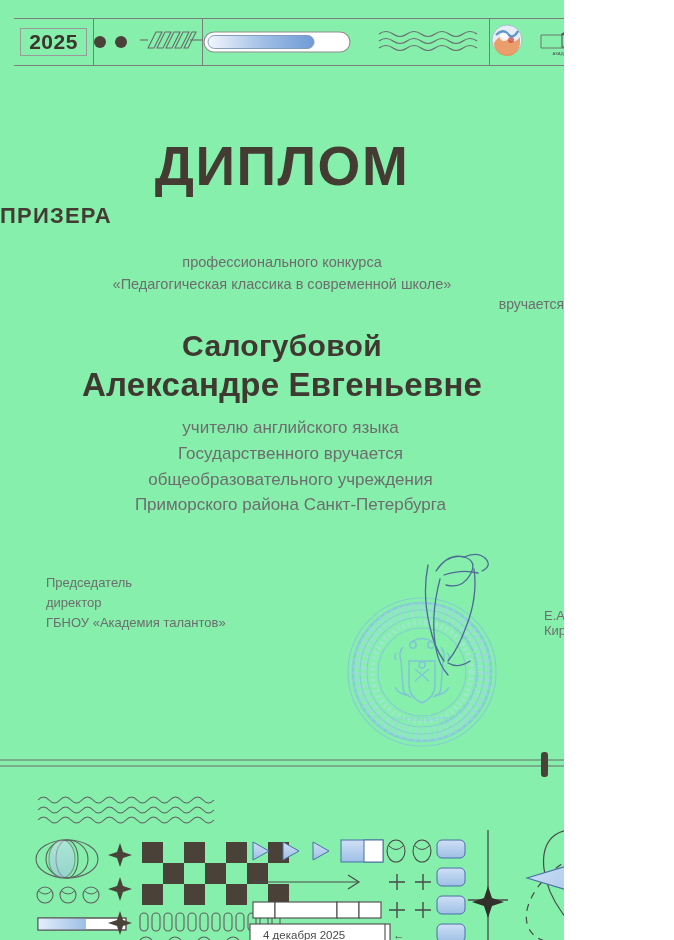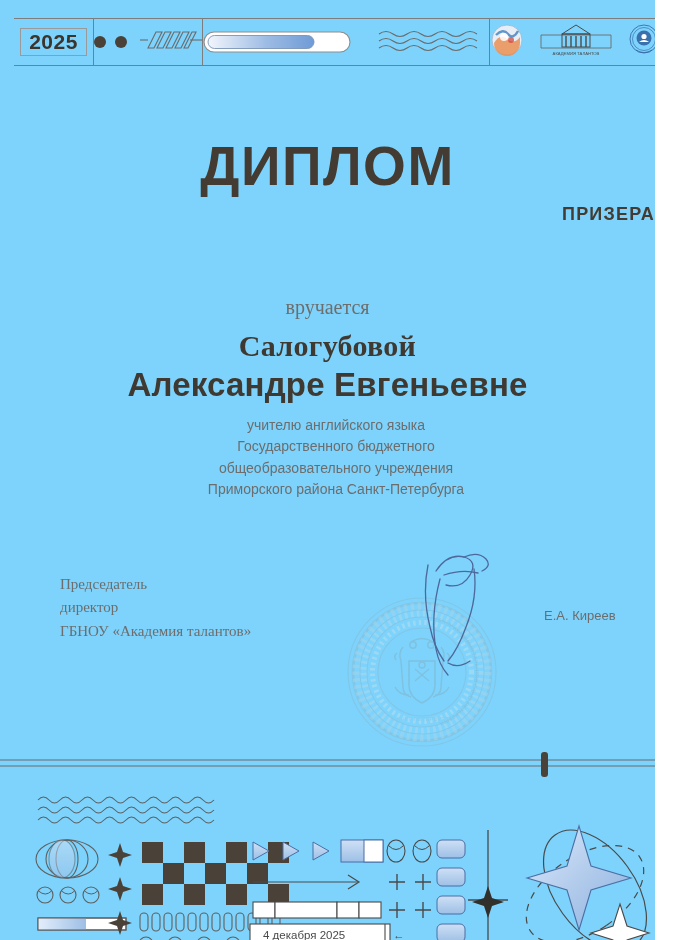--- a/index.html
+++ b/index.html
@@ -5,23 +5,23 @@
   html, body {
     margin: 0;
     padding: 0;
     background: #ffffff;
   }
   body {
     font-family: "Liberation Sans", sans-serif;
   }
   #page {
     position: relative;
-    width: 655px;
+    width: 564px;
     height: 940px;
-    background: #7dd3fc;
+    background: #86efac;
     overflow: hidden;
   }
 
   
   .header-band {
     position: absolute;
     left: 14px;
     top: 18px;
     width: 646px;
     height: 48px;
@@ -71,83 +71,81 @@
     font-weight: 700;
     letter-spacing: 1.5px;
     color: #443c33;
     line-height: 1;
     font-family: "Liberation Sans", sans-serif;
   }
   .title-sub {
     position: absolute;
     left: 0; right: 0;
     top: 205px;
-    text-align: right;
-    font-size: 18px;
+    text-align: left;
+    font-size: 22px;
     font-weight: 700;
     letter-spacing: 1.2px;
     color: #443c33;
     line-height: 1;
   }
 
   
   .contest {
     position: absolute;
     left: 0; right: 0;
     top: 251px;
     text-align: center;
     font-size: 14.5px;
     color: #6d6d6d;
     line-height: 1.52;
   }
   .awarded {
     position: absolute;
     left: 0; right: 0;
     top: 296px;
-    text-align: center;
-    font-size: 20px;
+    text-align: right;
+    font-size: 14px;
     color: #6d6d6d;
-    font-family: Liberation Serif, serif;
   }
 
   
   .recipient {
     position: absolute;
     left: 0; right: 0;
     top: 328px;
     text-align: center;
     color: #3f3931;
     font-weight: 700;
     line-height: 1.22;
   }
-  .recipient .rl1 { font-size: 30px; letter-spacing: 0.3px; font-family: Liberation Serif, serif; }
+  .recipient .rl1 { font-size: 30px; letter-spacing: 0.3px; }
   .recipient .rl2 { font-size: 33px; letter-spacing: 0.2px; }
 
   
   .description {
     position: absolute;
     left: 0; right: 0;
     top: 415px;
     text-align: center;
-    font-size: 14px;
+    font-size: 17px;
     color: #6d6d6d;
     line-height: 1.52;
     padding-left: 17px;
   }
 
   
   .sig-title {
     position: absolute;
-    left: 60px;
+    left: 46px;
     top: 573px;
-    font-size: 15px;
+    font-size: 13px;
     color: #6d6d6d;
     line-height: 1.55;
     text-align: left;
-    font-family: Liberation Serif, serif;
   }
   .sig-name {
     position: absolute;
     left: 516px;
     top: 608px;
     font-size: 13px;
     color: #6d6d6d;
     margin-left: 28px;
   }
 
@@ -279,30 +277,34 @@
           <path d="M11 19 q5 -4 10 0 z" fill="#ffffff"></path>
           <path d="M8 27 q8 5 16 0" fill="none" stroke="#2e5f9e" stroke-width="0.7"></path>
         </svg>
       </span>
     </div>
   </div>
 
   <div class="title-main">ДИПЛОМ</div>
   <div class="title-sub">ПРИЗЕРА</div>
 
+  <div class="contest">
+    <div>профессионального конкурса</div>
+    <div>«Педагогическая классика в современной школе»</div>
+  </div>
   <div class="awarded">вручается</div>
 
   <div class="recipient">
     <div class="rl1">Салогубовой</div>
     <div class="rl2">Александре Евгеньевне</div>
   </div>
 
   <div class="description">
     <div>учителю английского языка</div>
-    <div>Государственного бюджетного</div>
+    <div>Государственного вручается</div>
     <div>общеобразовательного учреждения</div>
     <div>Приморского района Санкт-Петербурга</div>
   </div>
 
   <div class="sig-title">
     <div>Председатель</div>
     <div>директор</div>
     <div>ГБНОУ «Академия талантов»</div>
   </div>
 

